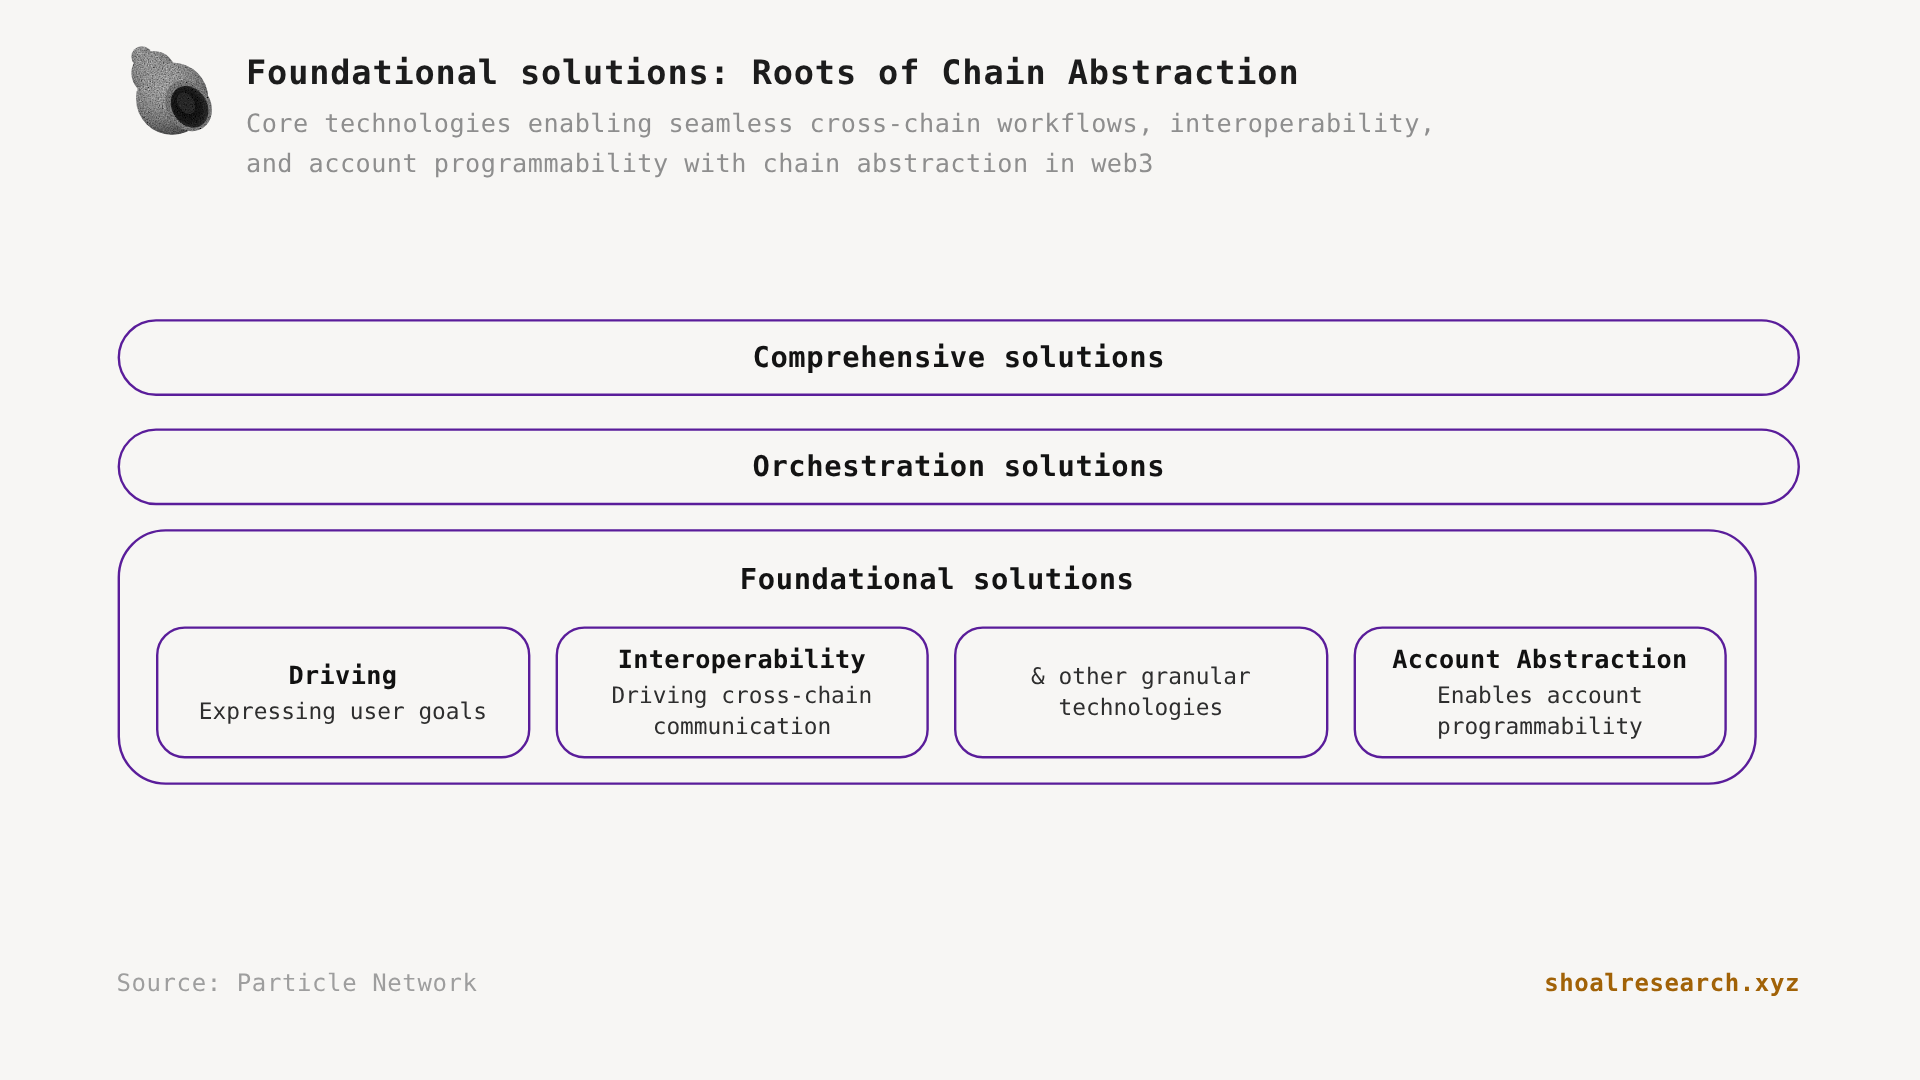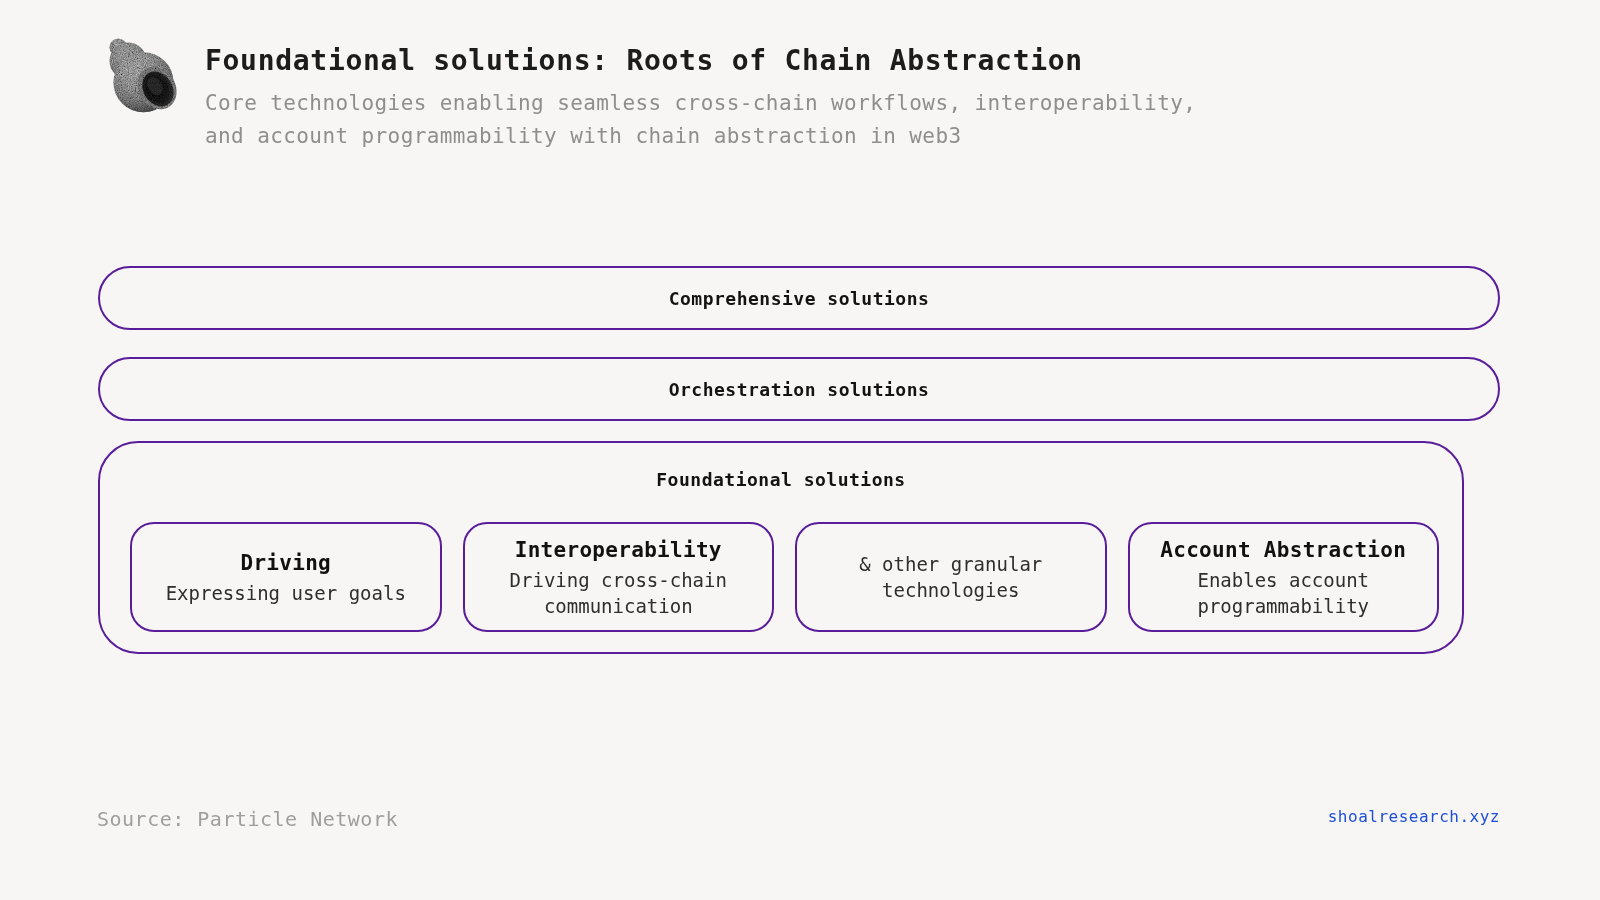--- a/index.html
+++ b/index.html
@@ -54,21 +54,21 @@
     width: 1402px;
     height: 64px;
     border-radius: 32px;
     display: flex;
     align-items: center;
     justify-content: center;
   }
   .layer-1 { top: 266px; }
   .layer-2 { top: 357px; }
   .layer-label {
-    font-size: 18px;
+    font-size: 24px;
     font-weight: bold;
     letter-spacing: 0.5px;
     color: #131313;
   }
   .layer-3 {
     top: 441px;
     width: 1366px;
     height: 213px;
     border-radius: 40px;
   }
@@ -120,23 +120,24 @@
     left: 97px;
     top: 807px;
     font-size: 20px;
     letter-spacing: 0.5px;
     color: #9e9e9e;
   }
   .footer-site {
     position: absolute;
     right: 100px;
     top: 807px;
-    font-size: 16px;
+    font-size: 20px;
     letter-spacing: 0.5px;
-    color: #1d4ed8;
+    color: #a16207;
+    font-weight: bold;
   }
 </style>
 </head>
 <body>
 
 <div class="logo">
   <svg viewBox="0 0 100 100" width="97" height="97" aria-hidden="true">
     <defs>
       <radialGradient id="gBody" cx="38%" cy="30%" r="75%">
         <stop offset="0%" stop-color="#fbfbfb"></stop>

